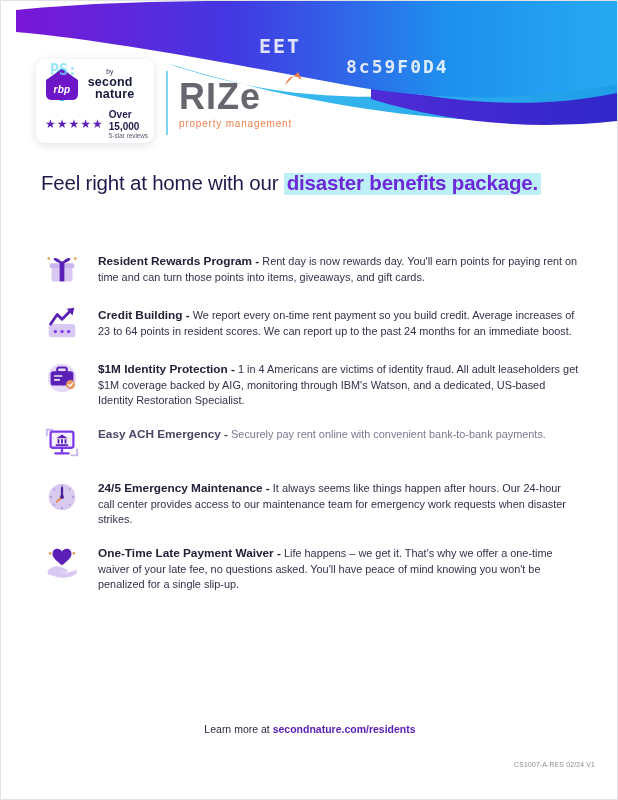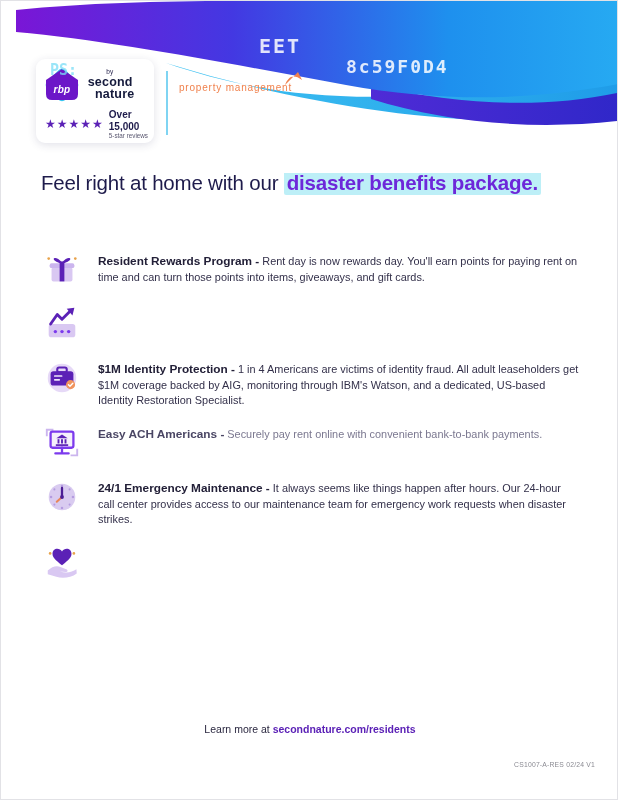--- a/index.html
+++ b/index.html
@@ -122,20 +122,21 @@
       <div class="rev">
         <span class="rev-1">Over 15,000</span>
         <span class="rev-2">5-star reviews</span>
       </div>
     </div>
   </div>
 
   <div class="logo-divider"></div>
   <div class="rize">
     <div class="rize-name">
+      <span>RIZe</span>
       <svg class="rize-flag" width="20" height="16" viewBox="0 0 20 16">
         <path d="M1,14 C4,6 9,2 18,9 L14,1 Z" fill="#F0824E"></path>
       </svg>
     </div>
     <div class="rize-tag">property management</div>
   </div>
 
   <h1 class="headline">
     <span>Feel right at home with our </span><span class="hl">disaster benefits package.</span>
   </h1>
@@ -159,20 +160,23 @@
 
     <div class="benefit">
       <svg class="b-icon" viewBox="0 0 40 40">
         <rect x="6" y="20" width="28" height="14" rx="3" fill="#D9C8F2"></rect>
         <circle cx="13" cy="28" r="1.8" fill="#7C3AED"></circle>
         <circle cx="20" cy="28" r="1.8" fill="#7C3AED"></circle>
         <circle cx="27" cy="28" r="1.8" fill="#7C3AED"></circle>
         <path d="M8,20 L15,10 L20,15 L29,6" stroke="#5B21B6" stroke-width="3" fill="none" stroke-linecap="round" stroke-linejoin="round"></path>
         <path d="M25,4 L33,3 L31,11 Z" fill="#5B21B6"></path>
       </svg>
+      <div class="b-text">
+        <span class="b-title">Credit Building -</span><span> We report every on-time rent payment so you build credit. Average increases of 23 to 64 points in resident scores. We can report up to the past 24 months for an immediate boost.</span>
+      </div>
     </div>
 
     <div class="benefit">
       <svg class="b-icon" viewBox="0 0 40 40">
         <circle cx="20" cy="20" r="15" fill="#E6D9F7"></circle>
         <rect x="15" y="9" width="10" height="5" rx="2" fill="none" stroke="#5B21B6" stroke-width="2.2"></rect>
         <rect x="8" y="13" width="24" height="15" rx="3" fill="#5B21B6"></rect>
         <rect x="11.5" y="17" width="9" height="1.8" rx="0.9" fill="#EDE4FA"></rect>
         <rect x="11.5" y="21" width="6.5" height="1.8" rx="0.9" fill="#EDE4FA"></rect>
         <circle cx="29" cy="27" r="4.8" fill="#F0945E"></circle>
@@ -189,21 +193,21 @@
         <path d="M36,26 V33 H29" stroke="#CBB5EE" stroke-width="2" fill="none"></path>
         <rect x="8" y="8" width="24" height="17" rx="2" fill="#F5F0FB" stroke="#7C3AED" stroke-width="2.4"></rect>
         <path d="M20,11 L26,15 H14 Z" fill="#5B21B6"></path>
         <rect x="15.3" y="16" width="2" height="4.5" fill="#5B21B6"></rect>
         <rect x="19" y="16" width="2" height="4.5" fill="#5B21B6"></rect>
         <rect x="22.7" y="16" width="2" height="4.5" fill="#5B21B6"></rect>
         <rect x="13.5" y="21.3" width="13" height="1.8" fill="#5B21B6"></rect>
         <path d="M20,25 V30 M13,31 H27" stroke="#7C3AED" stroke-width="2.4" stroke-linecap="round"></path>
       </svg>
       <div class="b-text">
-        <span class="b-title">Easy ACH Americans -</span><span> Securely pay rent online with convenient bank-to-bank payments.</span>
+        <span class="b-title">Easy ACH Emergency -</span><span> Securely pay rent online with convenient bank-to-bank payments.</span>
       </div>
     </div>
 
     <div class="benefit">
       <svg class="b-icon" viewBox="0 0 40 40">
         <circle cx="20" cy="20" r="14" fill="#D9CBF0"></circle>
         <g fill="#B49BE0">
           <circle cx="20" cy="8.5" r="1.3"></circle>
             <circle cx="20" cy="31.5" r="1.3"></circle>
           <circle cx="8.5" cy="20" r="1.3"></circle>
@@ -211,31 +215,34 @@
           <circle cx="12" cy="12" r="1.1"></circle>
             <circle cx="28" cy="12" r="1.1"></circle>
           <circle cx="12" cy="28" r="1.1"></circle>
             <circle cx="28" cy="28" r="1.1"></circle>
         </g>
         <path d="M20,20 V10.5" stroke="#4C1D95" stroke-width="2.4" stroke-linecap="round"></path>
         <path d="M20,20 L14.5,25" stroke="#E8865A" stroke-width="2.2" stroke-linecap="round"></path>
         <circle cx="20" cy="20" r="2" fill="#4C1D95"></circle>
       </svg>
       <div class="b-text">
-        <span class="b-title">24/1 Emergency Maintenance -</span><span> It always seems like things happen after hours. Our 24-hour call center provides access to our maintenance team for emergency work requests when disaster strikes.</span>
+        <span class="b-title">24/5 Emergency Maintenance -</span><span> It always seems like things happen after hours. Our 24-hour call center provides access to our maintenance team for emergency work requests when disaster strikes.</span>
       </div>
     </div>
 
     <div class="benefit">
       <svg class="b-icon" viewBox="0 0 40 40">
         <path d="M20,9 c-2.5,-4.5 -10,-4 -10,2.5 c0,5 6.5,8.5 10,12 c3.5,-3.5 10,-7 10,-12 c0,-6.5 -7.5,-7 -10,-2.5 Z" fill="#5B21B6"></path>
         <path d="M5,29 c5,-5 10,-5.5 14,-3.5 l5.5,2 c2.2,0.9 1.6,3.2 -0.8,3 l-6,-0.4 c8,2 13,0.5 17.5,-2.5 l0.3,4.5 c-6,4.5 -15,5.5 -21.5,3.5 l-9,-2.6 Z" fill="#D9C8F2"></path>
         <circle cx="7.5" cy="11" r="1.4" fill="#E8A34B"></circle>
         <circle cx="32.5" cy="11" r="1.4" fill="#E8A34B"></circle>
       </svg>
+      <div class="b-text">
+        <span class="b-title">One-Time Late Payment Waiver -</span><span> Life happens – we get it. That's why we offer a one-time waiver of your late fee, no questions asked. You'll have peace of mind knowing you won't be penalized for a single slip-up.</span>
+      </div>
     </div>
 
   </div>
 
   <div class="footer">
     <span>Learn more at </span><a href="#" class="footer-link">secondnature.com/residents</a>
   </div>
   <div class="doc-code">CS1007-A-RES 02/24 V1</div>
 
 </div>

